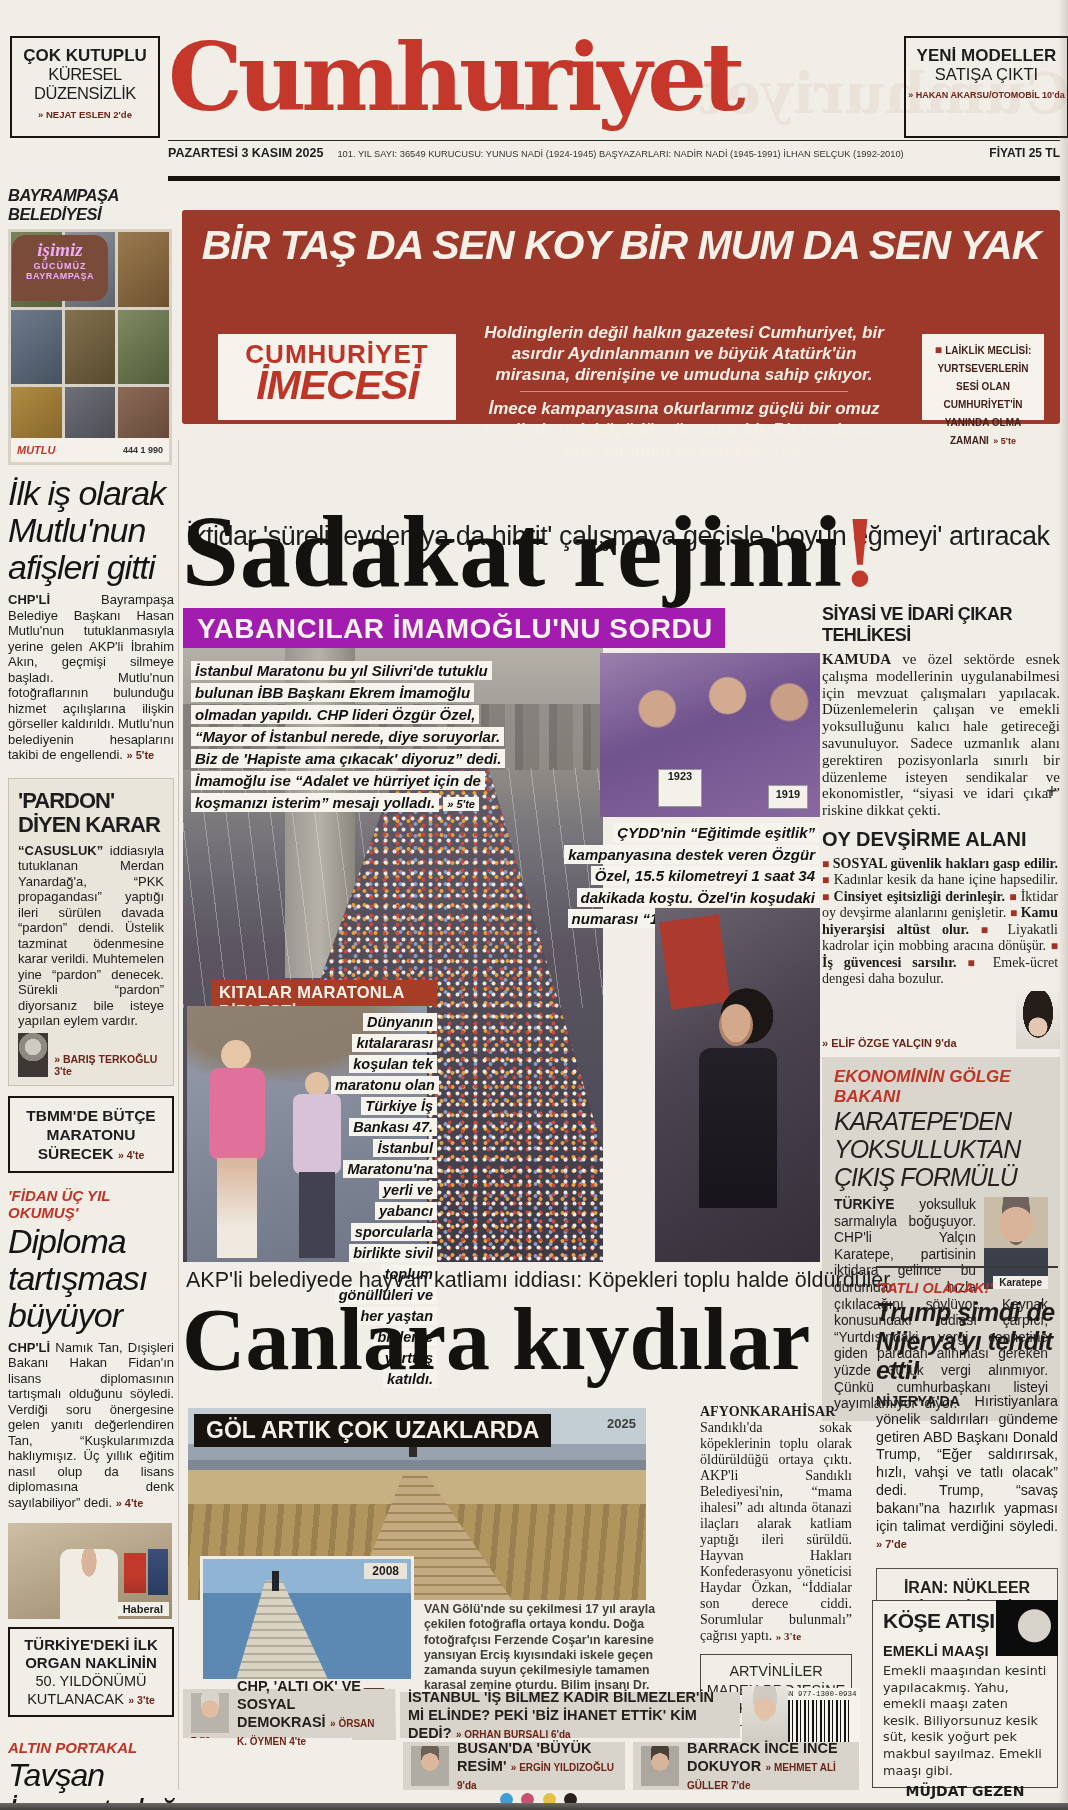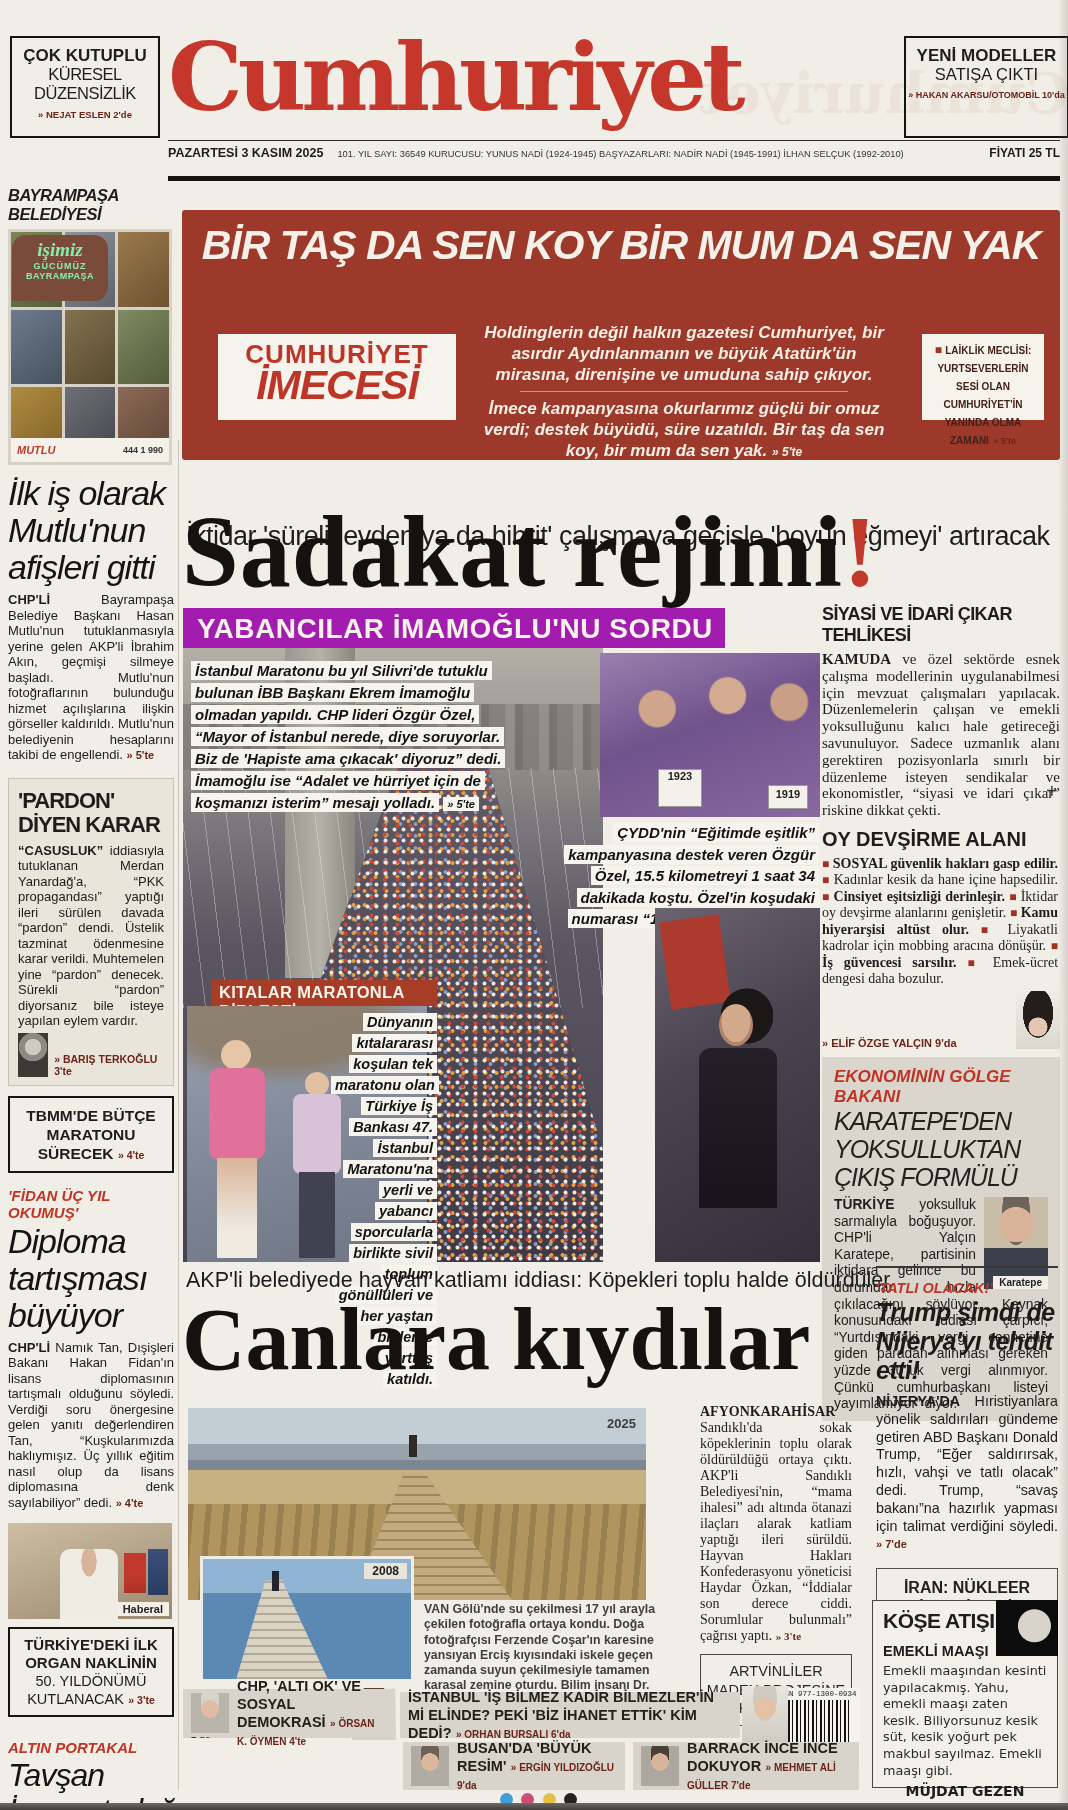--- a/index.html
+++ b/index.html
@@ -63,21 +63,21 @@
         <div style="background:linear-gradient(140deg,#7a8456,#55603a);"></div>
         <div style="background:linear-gradient(140deg,#8d9199,#5f636b);"></div>
         <div style="background:linear-gradient(140deg,#9a7a4e,#6e5230);"></div>
         <div style="background:linear-gradient(140deg,#6d7b8c,#46525f);"></div>
         <div style="background:linear-gradient(140deg,#83714f,#594a2e);"></div>
         <div style="background:linear-gradient(140deg,#7f8b62,#525c3a);"></div>
         <div style="background:linear-gradient(140deg,#b08c42,#7d5f26);"></div>
         <div style="background:linear-gradient(140deg,#6f6f77,#44444c);"></div>
         <div style="background:linear-gradient(140deg,#8c6a56,#5c4234);"></div>
       </div>
-      <div style="position:absolute;left:4px;top:6px;width:96px;height:66px;background:#7b4b39;border-radius:14px 14px 14px 2px;color:#86efac;text-align:center;padding-top:4px;box-sizing:border-box;">
+      <div style="position:absolute;left:4px;top:6px;width:96px;height:66px;background:#7b4b39;border-radius:14px 14px 14px 2px;color:#f0abfc;text-align:center;padding-top:4px;box-sizing:border-box;">
         <div style="font-family:'Liberation Serif',serif;font-style:italic;font-weight:bold;font-size:19px;">işimiz</div>
         <div style="font-weight:bold;font-size:9px;letter-spacing:1px;">GÜCÜMÜZ</div>
         <div style="font-weight:bold;font-size:9px;letter-spacing:0.5px;">BAYRAMPAŞA</div>
       </div>
       <div style="position:absolute;left:3px;right:3px;bottom:3px;height:24px;background:#f4f1ea;display:flex;align-items:center;justify-content:space-between;padding:0 6px;">
         <span style="color:#c0392b;font-weight:bold;font-size:11px;font-style:italic;">MUTLU</span>
         <span style="font-size:9px;font-weight:bold;color:#333;">444 1 990</span>
       </div>
     </div>
 
@@ -115,21 +115,21 @@
       <b class="refm" style="font-size:10.5px;">» 3'te</b>
     </div>
 
     <div class="red-kick" style="margin-top:22px;">ALTIN PORTAKAL</div>
     <div class="ital-head" style="margin-top:2px;font-size:32px;line-height:35px;">Tavşan İmparatorluğu ödülleri topladı</div>
 
   </div>
 
   <div class="abs" style="left:178px;top:440px;width:1px;height:1350px;background:#c9c3b9;"></div>
 
-  <div class="abs" style="left:182px;top:210px;width:878px;height:250px;background:#9d392b;border-radius:3px;">
+  <div class="abs" style="left:182px;top:210px;width:878px;height:214px;background:#9d392b;border-radius:3px;">
     <div style="text-align:center;padding-top:12px;font-weight:bold;font-style:italic;font-size:41px;letter-spacing:-1px;color:#f6f1e8;">BİR TAŞ DA SEN KOY BİR MUM DA SEN YAK</div>
     <div style="position:absolute;left:36px;top:124px;width:238px;height:86px;background:#f6f3ec;text-align:center;padding-top:6px;box-sizing:border-box;">
       <div style="color:#bc3527;font-weight:bold;font-size:26px;letter-spacing:1px;line-height:28px;">CUMHURİYET</div>
       <div style="color:#bc3527;font-weight:bold;font-style:italic;font-size:41px;line-height:42px;letter-spacing:-1px;margin-top:-4px;">İMECESİ</div>
     </div>
     <div style="position:absolute;left:298px;top:112px;width:408px;text-align:center;color:#f5efe6;font-weight:bold;font-style:italic;font-size:17px;line-height:21px;">
       <div>Holdinglerin değil halkın gazetesi Cumhuriyet, bir asırdır Aydınlanmanın ve büyük Atatürk'ün mirasına, direnişine ve umuduna sahip çıkıyor.</div>
       <div style="height:1px;background:rgba(255,255,255,0.45);margin:6px 40px;"></div>
       <div><span>İmece kampanyasına okurlarımız güçlü bir omuz verdi; destek büyüdü, süre uzatıldı. Bir taş da sen koy, bir mum da sen yak.</span> <span style="font-size:12px;">» 5'te</span></div>
     </div>
@@ -220,20 +220,21 @@
     </div>
   </div>
 
   <div class="abs" style="left:186px;top:1268px;width:880px;font-size:21.5px;color:#1c1c1c;">AKP'li belediyede hayvan katliamı iddiası: Köpekleri toplu halde öldürdüler</div>
   <div class="abs" style="left:182px;top:1292px;width:700px;font-family:'Liberation Serif',serif;font-weight:bold;font-size:88px;line-height:96px;color:#14120f;">Canlara kıydılar</div>
 
   <div class="photo" style="position:absolute;left:188px;top:1408px;width:458px;height:192px;background:linear-gradient(180deg,#c2cdd4 0 36px,#98a3ae 36px 52px,#7e8894 52px 62px,#c7b182 62px 96px,#b0955f 96px 100%);">
     <div style="position:absolute;left:0;top:96px;width:100%;height:96px;background:repeating-linear-gradient(95deg,rgba(96,74,40,0.28) 0 6px,transparent 6px 18px);"></div>
     <div style="position:absolute;left:0;top:34px;width:100%;height:180px;clip-path:polygon(47% 18%,52% 18%,74% 100%,34% 100%);background:repeating-linear-gradient(180deg,#c4aa80 0 7px,#a18757 7px 9px);"></div>
     <div style="position:absolute;left:48.2%;top:14%;width:8px;height:22px;background:#2e2a26;"></div>
+    <div style="position:absolute;left:6px;top:6px;background:#17140f;color:#f5f1e8;font-weight:bold;font-size:23px;padding:3px 12px;">GÖL ARTIK ÇOK UZAKLARDA</div>
     <div style="position:absolute;right:10px;top:8px;font-weight:bold;font-size:13px;color:#3c3c38;">2025</div>
   </div>
 
   <div class="photo" style="position:absolute;left:200px;top:1556px;width:214px;height:126px;border:3px solid #f0ede6;box-sizing:border-box;background:linear-gradient(180deg,#8fb4d4 0 28%,#5c88b4 28% 100%);">
     <div style="position:absolute;left:0;top:0;width:100%;height:100%;clip-path:polygon(30% 18%,38% 18%,60% 100%,16% 100%);background:repeating-linear-gradient(180deg,#d9d3c4 0 6px,#b3ab98 6px 8px);"></div>
     <div style="position:absolute;left:33%;top:10%;width:7px;height:20px;background:#20242c;"></div>
     <div style="position:absolute;right:4px;top:4px;background:#e8e4da;font-weight:bold;font-size:12px;padding:1px 8px;">2008</div>
   </div>
 
   <div class="abs" style="left:424px;top:1602px;width:268px;font-weight:bold;font-size:12.3px;line-height:15.3px;color:#413f3a;">VAN Gölü'nde su çekilmesi 17 yıl arayla çekilen fotoğrafla ortaya kondu. Doğa fotoğrafçısı Ferzende Coşar'ın karesine yansıyan Erciş kıyısındaki iskele geçen zamanda suyun çekilmesiyle tamamen karasal zemine oturdu. Bilim insanı Dr. Mustafa Akkuş, kuraklık ve artan sıcaklıkların gölde ciddi su kaybına neden olduğunu belirtti.</div>

